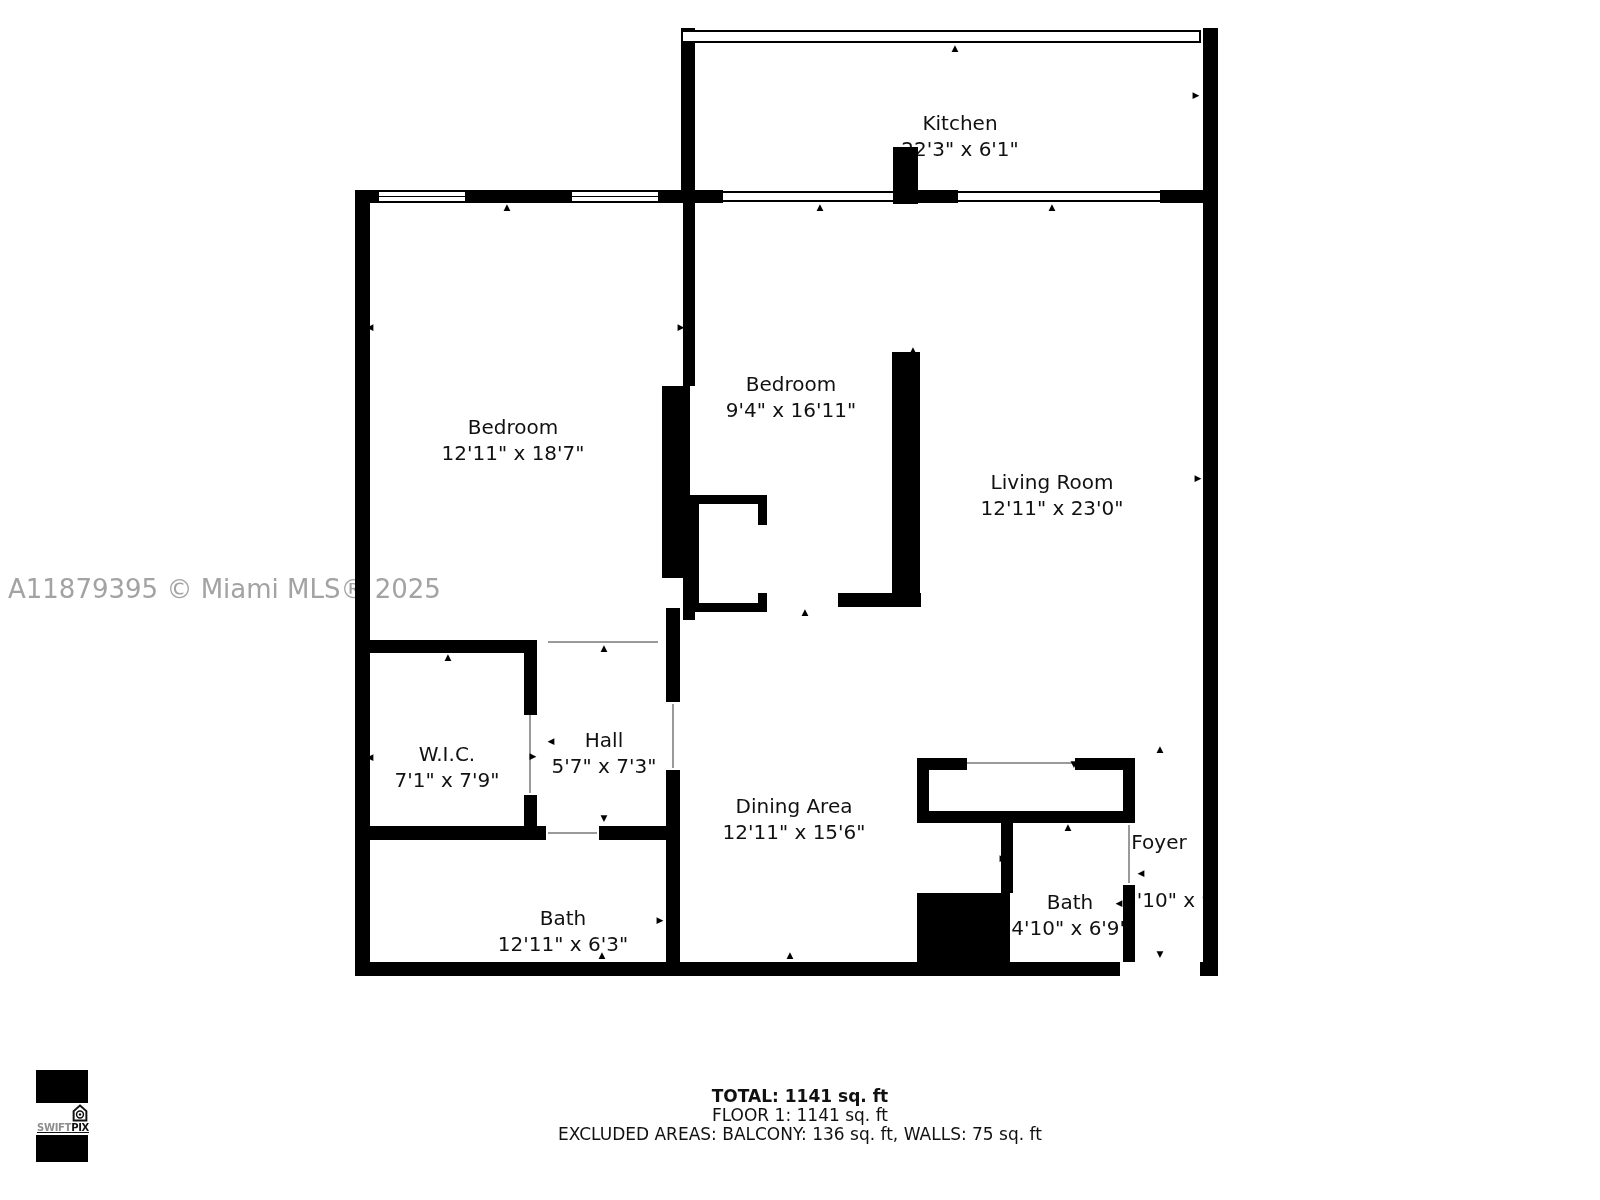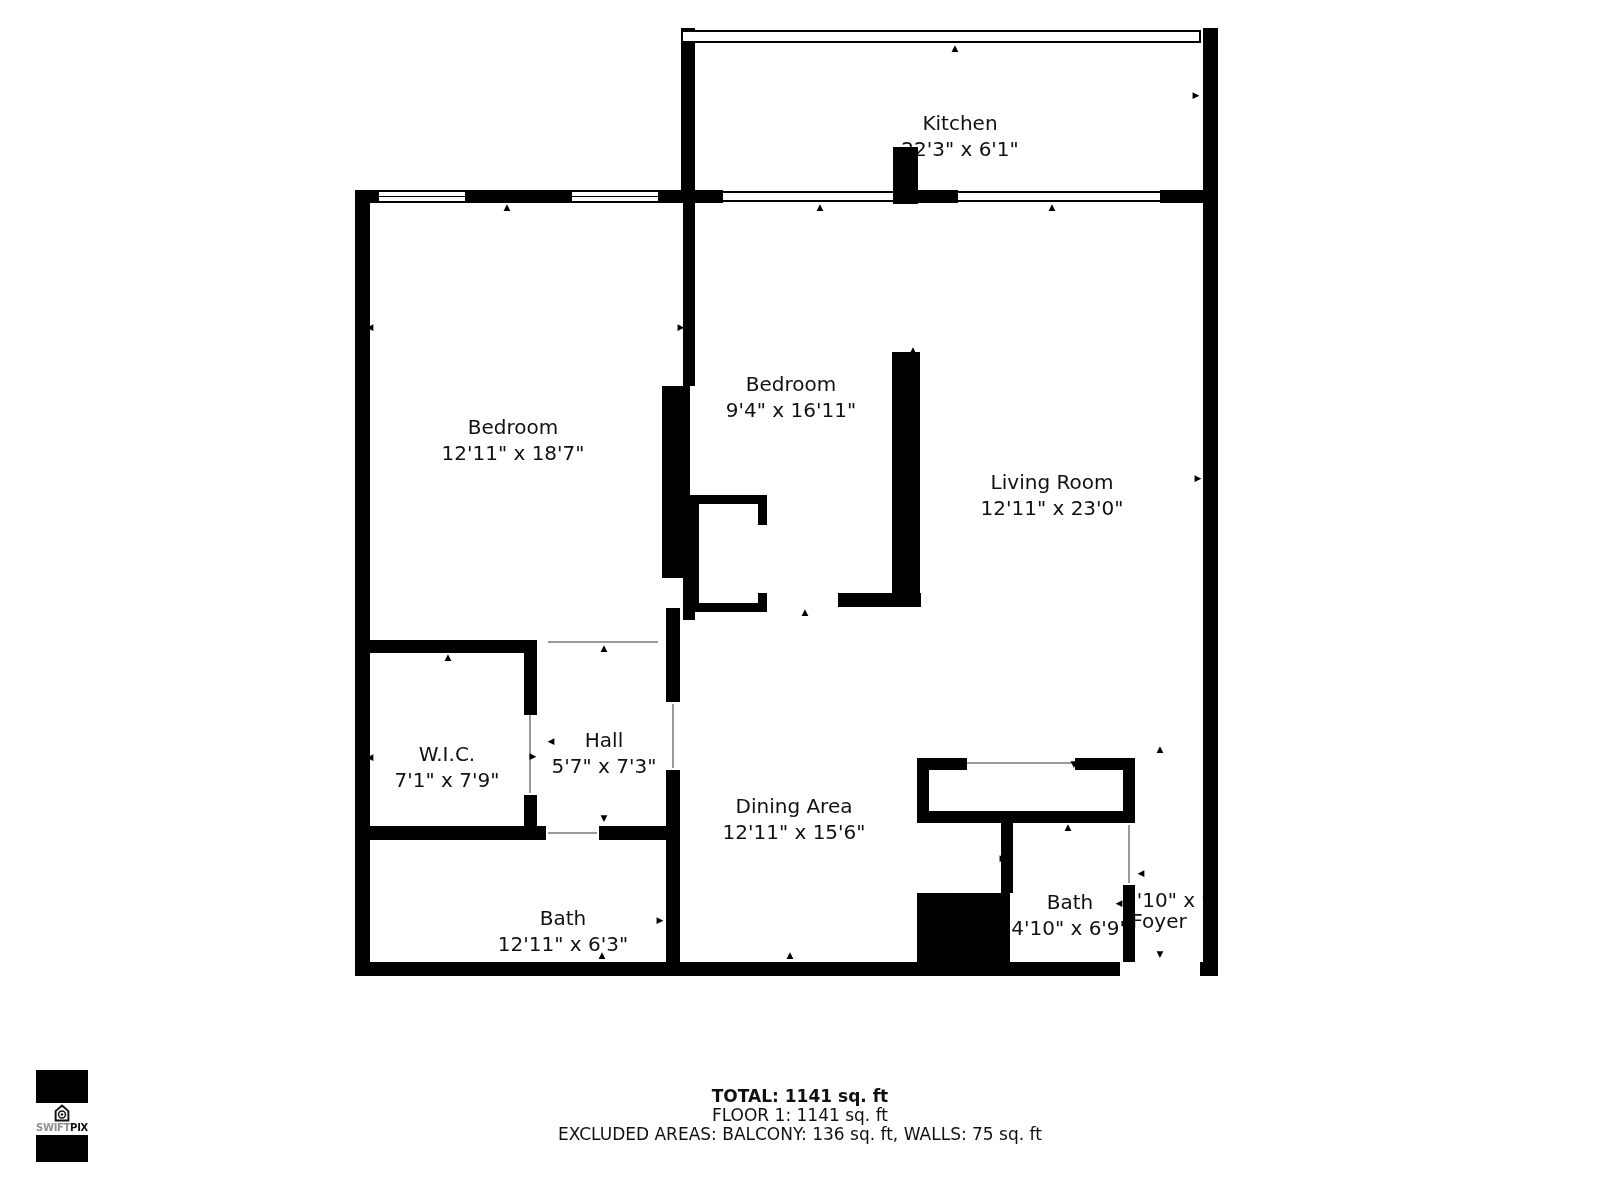--- a/index.html
+++ b/index.html
@@ -13,33 +13,34 @@
   .dline{position:absolute;background:#9a9a9a;z-index:3;}
   .gap{position:absolute;background:#fff;z-index:5;}
   .arrow{position:absolute;font-size:9px;line-height:1;color:#000;z-index:6;transform:translate(-50%,-50%);}
   .room-label{position:absolute;transform:translateX(-50%);text-align:center;font-size:20px;
               line-height:26px;white-space:nowrap;z-index:2;}
   .dims-clip{position:absolute;overflow:hidden;white-space:nowrap;font-size:20px;line-height:26px;z-index:2;}
   .watermark{position:absolute;left:8px;top:574px;font-size:26px;color:#a3a3a3;z-index:1;white-space:nowrap;}
   .footer{position:absolute;left:0;width:1600px;top:1087px;text-align:center;font-size:17px;line-height:19px;z-index:2;}
   .footer .total{font-weight:bold;}
   .disclaimer{position:absolute;left:0;width:1600px;top:1157px;text-align:center;font-size:12.5px;z-index:2;}
-  .logo{position:absolute;left:35px;top:1070px;width:54px;z-index:2;text-align:center;}
+  .logo{position:absolute;left:35px;top:1070px;width:54px;z-index:2;text-align:right;text-decoration:underline;}
   .logo .sq1{width:52px;height:33px;background:#000;margin:0 auto;}
   .logo .sq2{width:52px;height:27px;background:#000;margin:0 auto;}
   .logo .brand{font-size:10px;letter-spacing:-0.3px;line-height:11px;margin:0 0 2px 0;}
   .logo .brand .swift{color:#8e8e8e;font-weight:600;}
   .logo .brand .pix{color:#111;font-weight:bold;}
   .logo .house{height:18px;margin:1px 0 0 0;}
 </style>
 </head>
 <body>
 
 <div id="canvas">
 
+  <div class="watermark">A11879395 © Miami MLS® 2025</div>
 
   <div class="room-label" style="left:960px;top:110px">
     <div>Kitchen</div>
     <div>22'3" x 6'1"</div>
   </div>
   <div class="room-label" style="left:513px;top:414px">
     <div>Bedroom</div>
     <div>12'11" x 18'7"</div>
   </div>
   <div class="room-label" style="left:791px;top:371px">
@@ -63,21 +64,21 @@
     <div>12'11" x 15'6"</div>
   </div>
   <div class="room-label" style="left:563px;top:905px">
     <div>Bath</div>
     <div>12'11" x 6'3"</div>
   </div>
   <div class="room-label" style="left:1070px;top:889px">
     <div>Bath</div>
     <div>4'10" x 6'9"</div>
   </div>
-  <div class="room-label" style="left:1159px;top:908px">
+  <div class="room-label" style="left:1159px;top:829px">
     <div>Foyer</div>
   </div>
   <div class="dims-clip" style="left:1124px;top:887px;width:94px">3'10" x 9'5"</div>
 
   <div class="footer">
     <div class="total">TOTAL: 1141 sq. ft</div>
     <div>FLOOR 1: 1141 sq. ft</div>
     <div>EXCLUDED AREAS: BALCONY: 136 sq. ft, WALLS: 75 sq. ft</div>
   </div>
 

